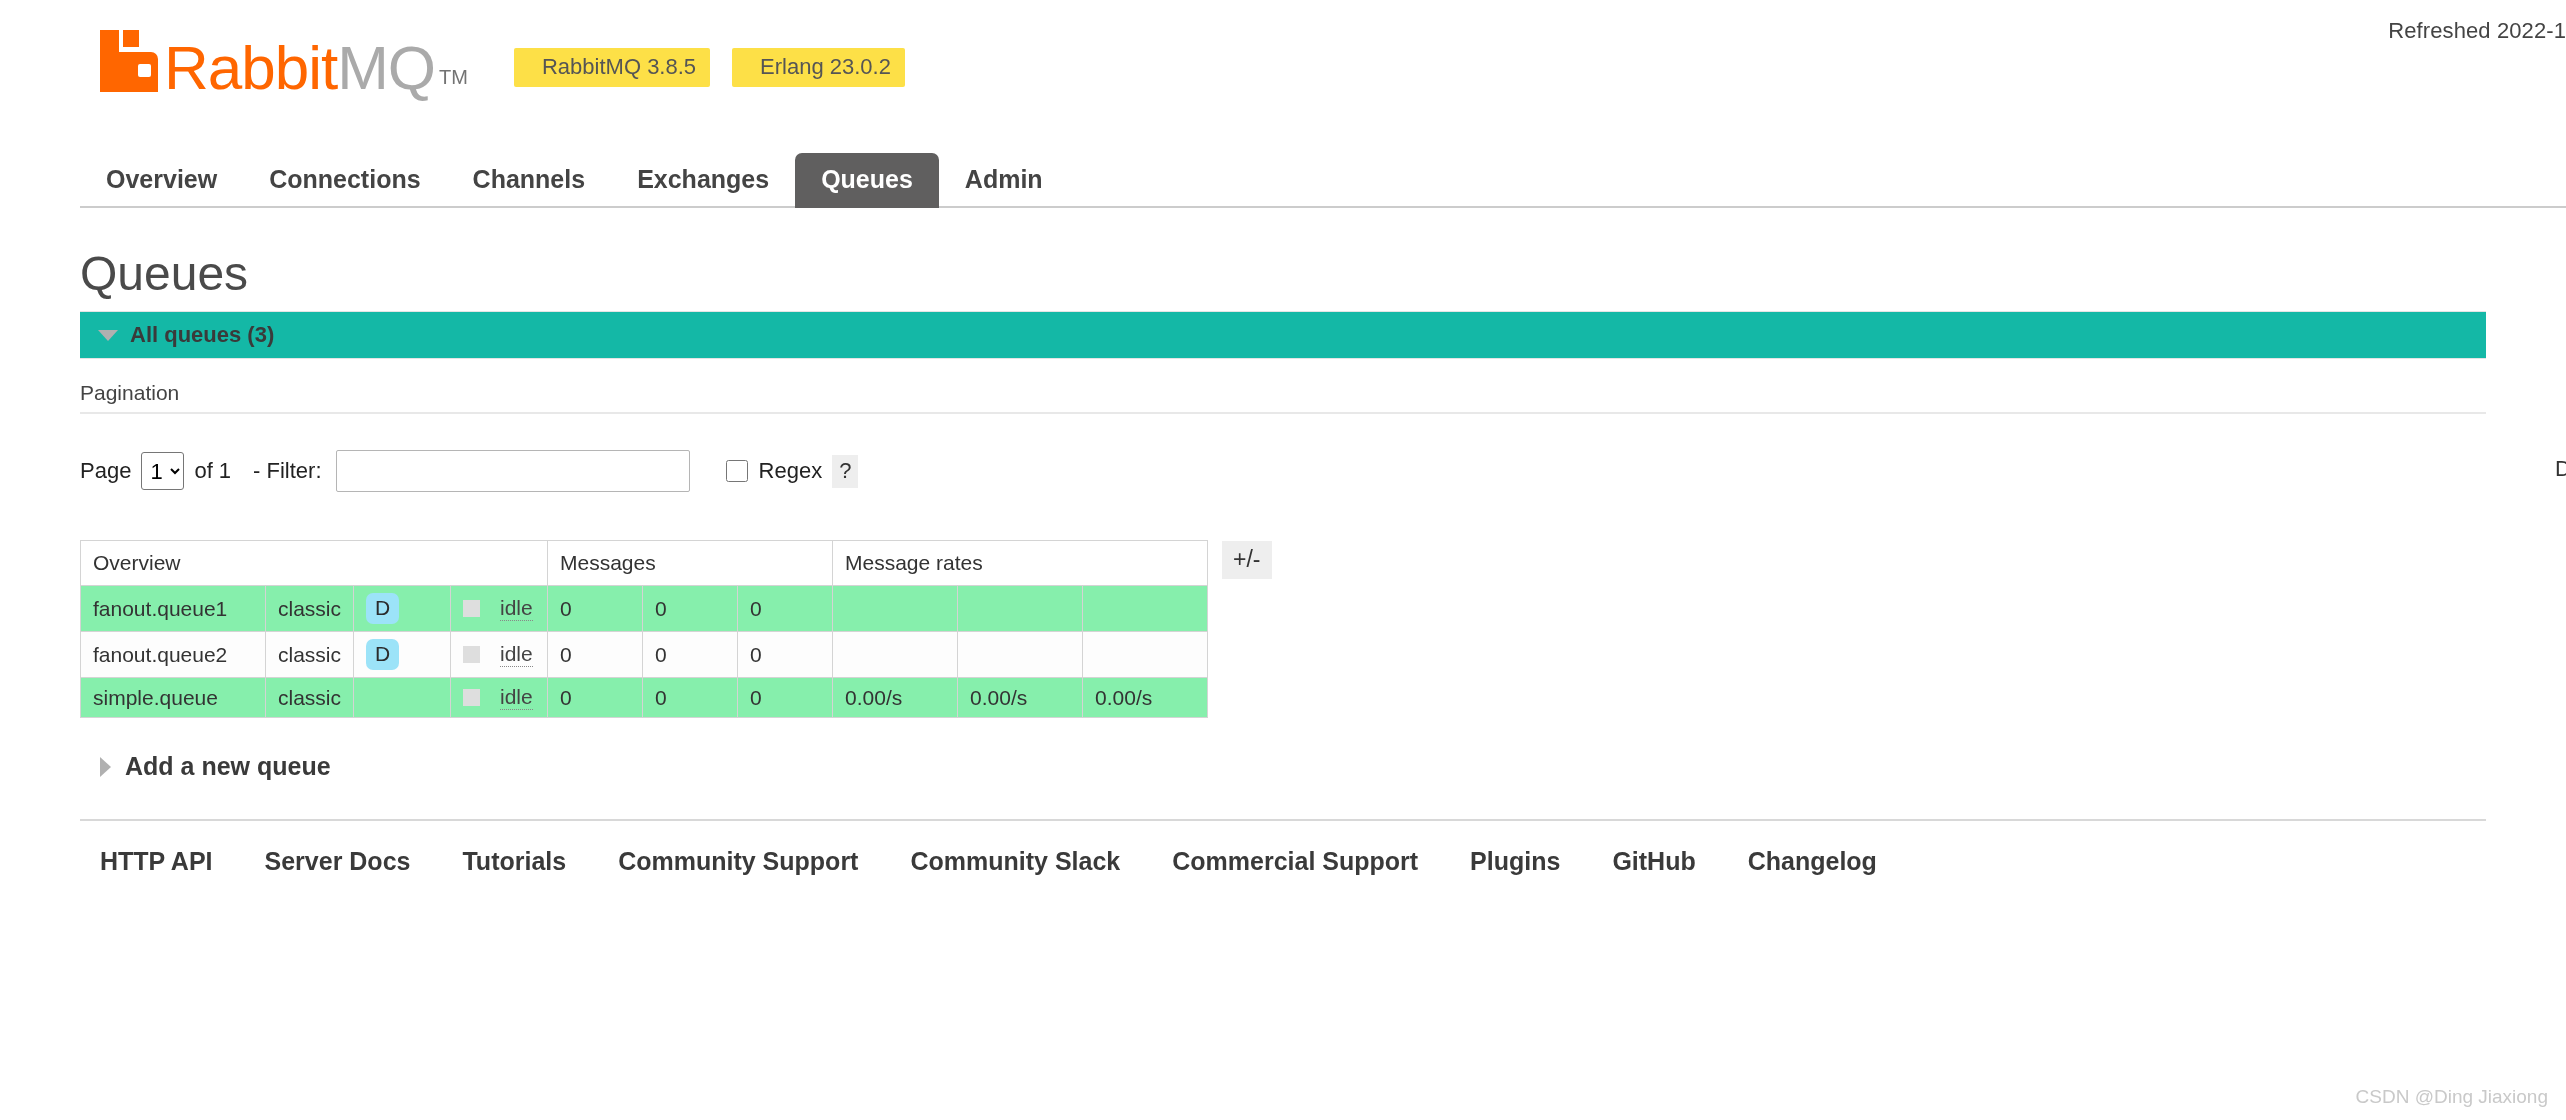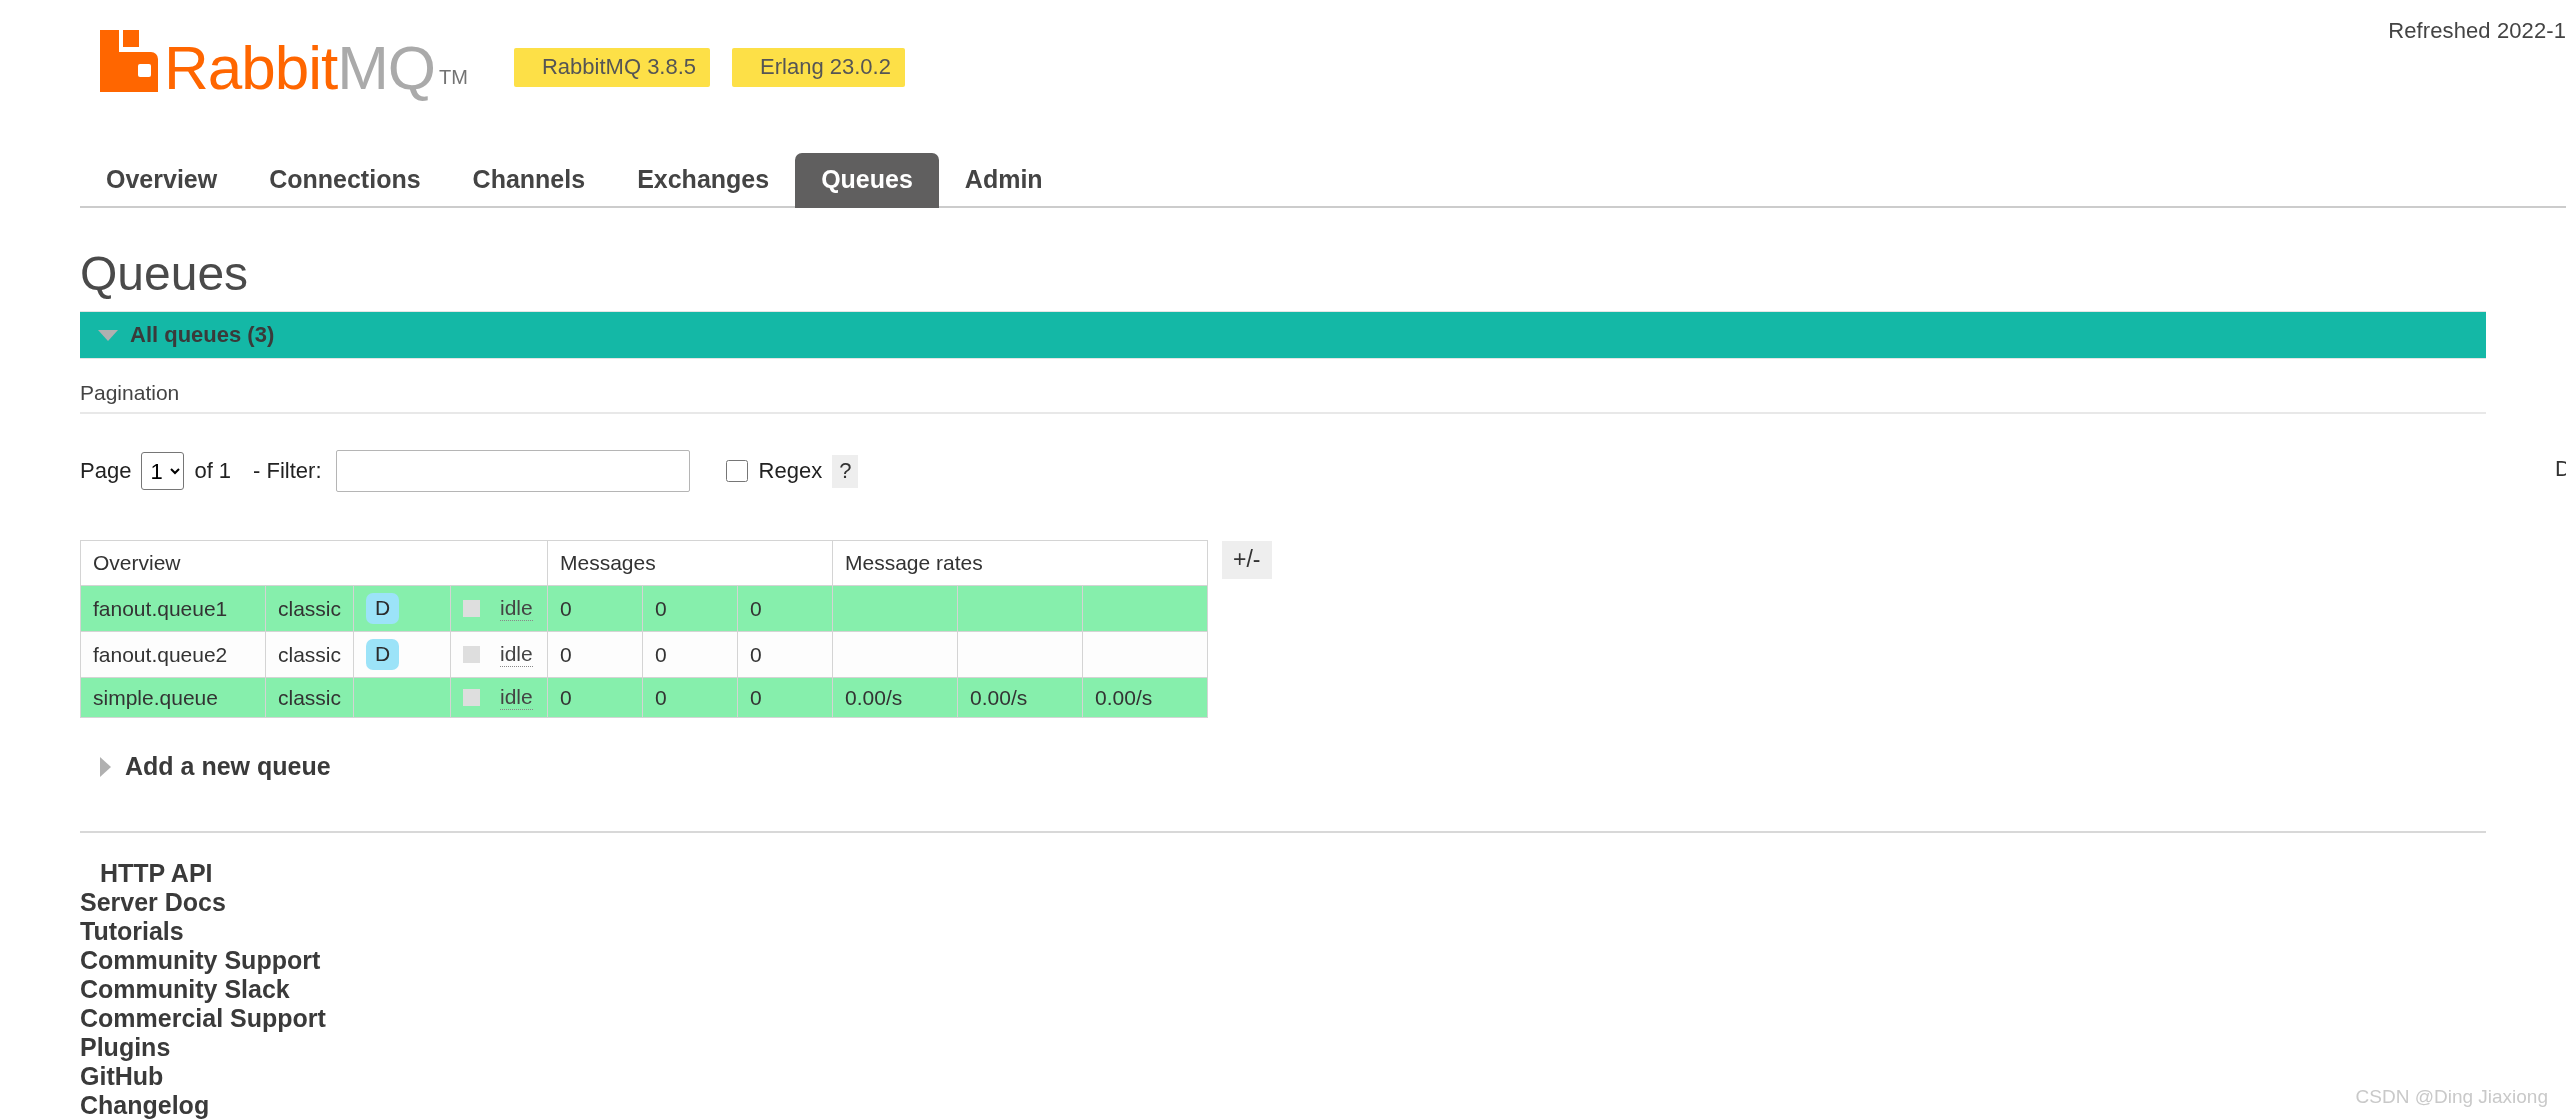--- a/index.html
+++ b/index.html
@@ -348,27 +348,26 @@
     padding-left: 20px;
     font-size: 25px;
     font-weight: bold;
     color: #3a3a3a;
     cursor: pointer;
     width: fit-content;
   }
 
   
   #footer {
-    margin-top: 50px;
+    margin-top: 38px;
     border-top: 2px solid #d8d8d8;
     width: calc(100% - 80px);
     padding-top: 26px;
     display: flex;
-    align-items: flex-start;
-    flex-direction: column;
+    align-items: center;
   }
   .footer-link {
     font-size: 25px;
     font-weight: bold;
     color: #3a3a3a;
     text-decoration: none;
     margin-right: 52px;
     white-space: nowrap;
     cursor: pointer;
   }

